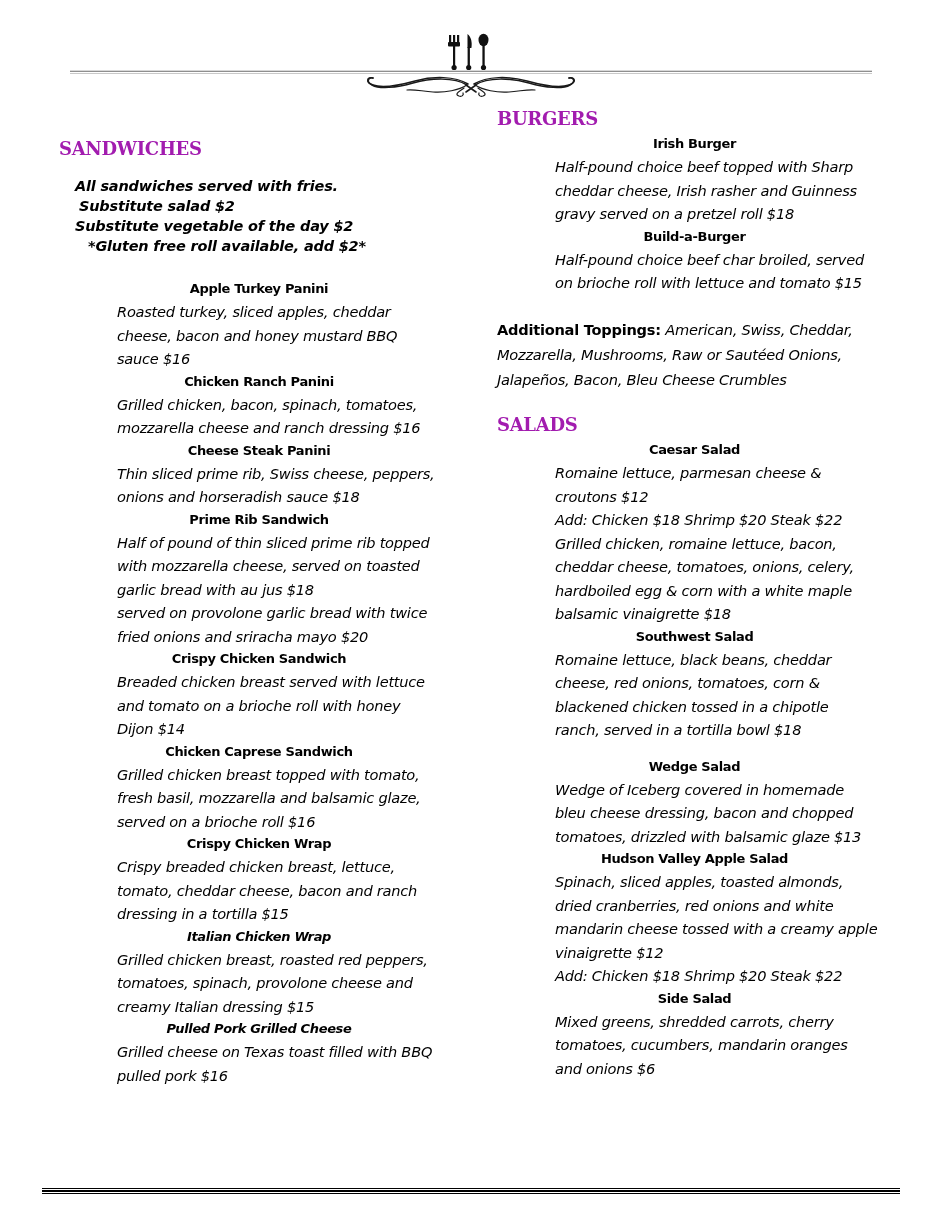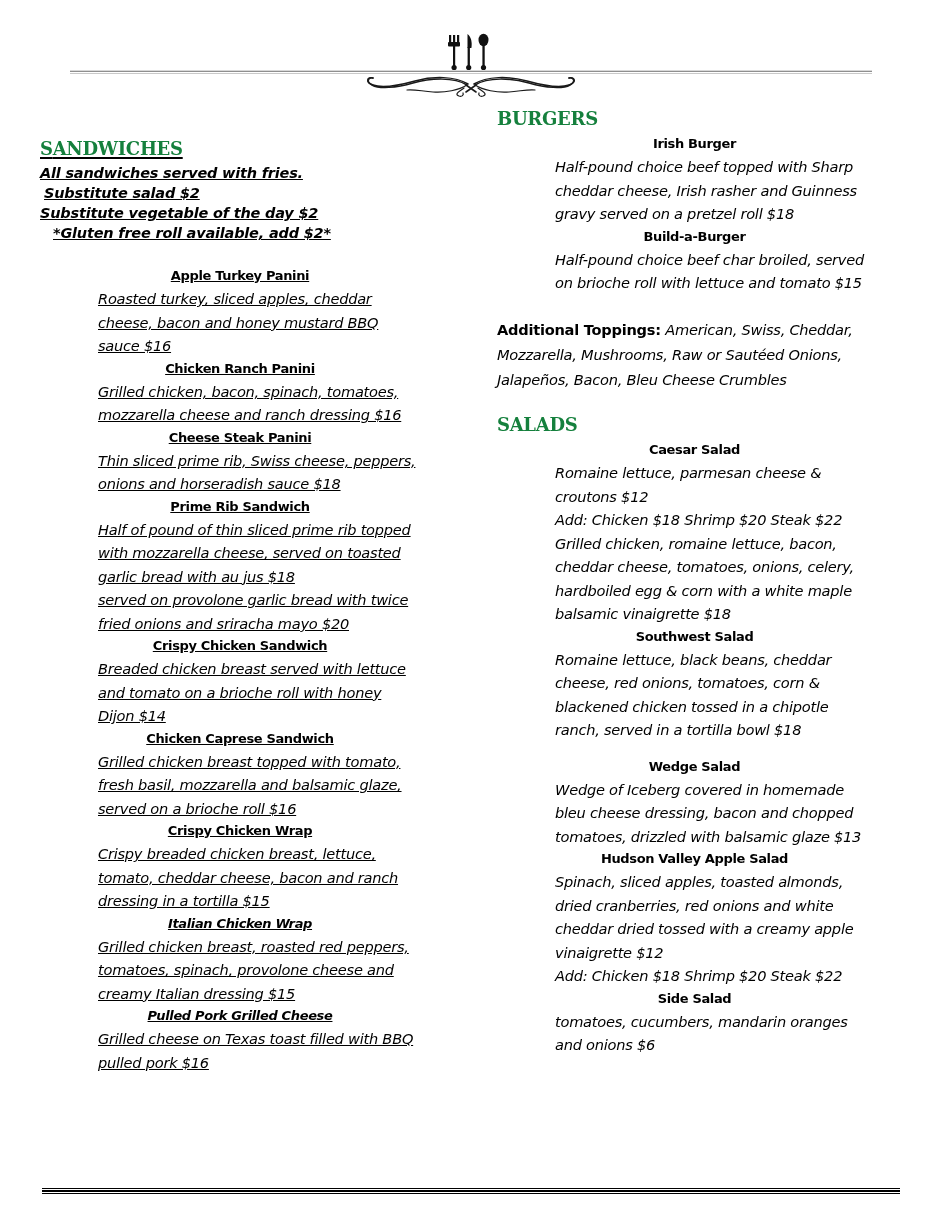--- a/index.html
+++ b/index.html
@@ -50,36 +50,35 @@
     width: 232px;
     height: 28px;
   }
 
   
   .col {
     position: absolute;
     top: 0;
   }
   .col-left {
-    left: 40px;
+    left: 59px;
     top: 134px;
     width: 400px;
-    text-decoration: underline;
   }
   .col-right {
     left: 497px;
     top: 104px;
     width: 395px;
   }
 
   
   .section-heading {
     font-family: "DejaVu Serif", "Liberation Serif", serif;
     font-weight: bold;
-    color: #15803d;
+    color: #a21caf;
     font-size: 25px;
     line-height: 1.05;
     letter-spacing: -0.3px;
     margin: 0 0 3px 0;
     font-variant: small-caps;
     text-transform: lowercase;
     white-space: nowrap;
   }
   .section-heading::first-letter {
     font-size: 1em;
@@ -88,21 +87,21 @@
     margin-top: 18px;
   }
 
   
   .intro {
     font-family: "DejaVu Sans", sans-serif;
     font-weight: bold;
     font-style: italic;
     font-size: 14.5px;
     line-height: 20px;
-    margin: 0;
+    margin: 16px;
     padding: 0;
     letter-spacing: -0.2px;
   }
   .intro-line {
     display: block;
     white-space: nowrap;
   }
   .intro-line.i1 { padding-left: 0px; }
   .intro-line.i2 { padding-left: 4px; }
   .intro-line.i3 { padding-left: 0px; }
@@ -380,28 +379,29 @@
           <span class="desc-line">Wedge of Iceberg covered in homemade</span>
           <span class="desc-line">bleu cheese dressing, bacon and chopped</span>
           <span class="desc-line">tomatoes, drizzled with balsamic glaze $13</span>
         </div>
       </div>
       <div class="item">
         <div class="item-name">Hudson Valley Apple Salad</div>
         <div class="item-desc">
           <span class="desc-line">Spinach, sliced apples, toasted almonds,</span>
           <span class="desc-line">dried cranberries, red onions and white</span>
-          <span class="desc-line">cheddar dried tossed with a creamy apple</span>
+          <span class="desc-line">mandarin cheese tossed with a creamy apple</span>
           <span class="desc-line">vinaigrette $12</span>
           <span class="desc-line">Add:  Chicken $18  Shrimp $20  Steak $22</span>
         </div>
       </div>
       <div class="item">
         <div class="item-name">Side Salad</div>
         <div class="item-desc">
+          <span class="desc-line">Mixed greens, shredded carrots, cherry</span>
           <span class="desc-line">tomatoes, cucumbers, mandarin oranges</span>
           <span class="desc-line">and onions $6</span>
         </div>
       </div>
     </div>
 </div>
 
 <div class="footer-rule"></div>
 
 </body></html>

